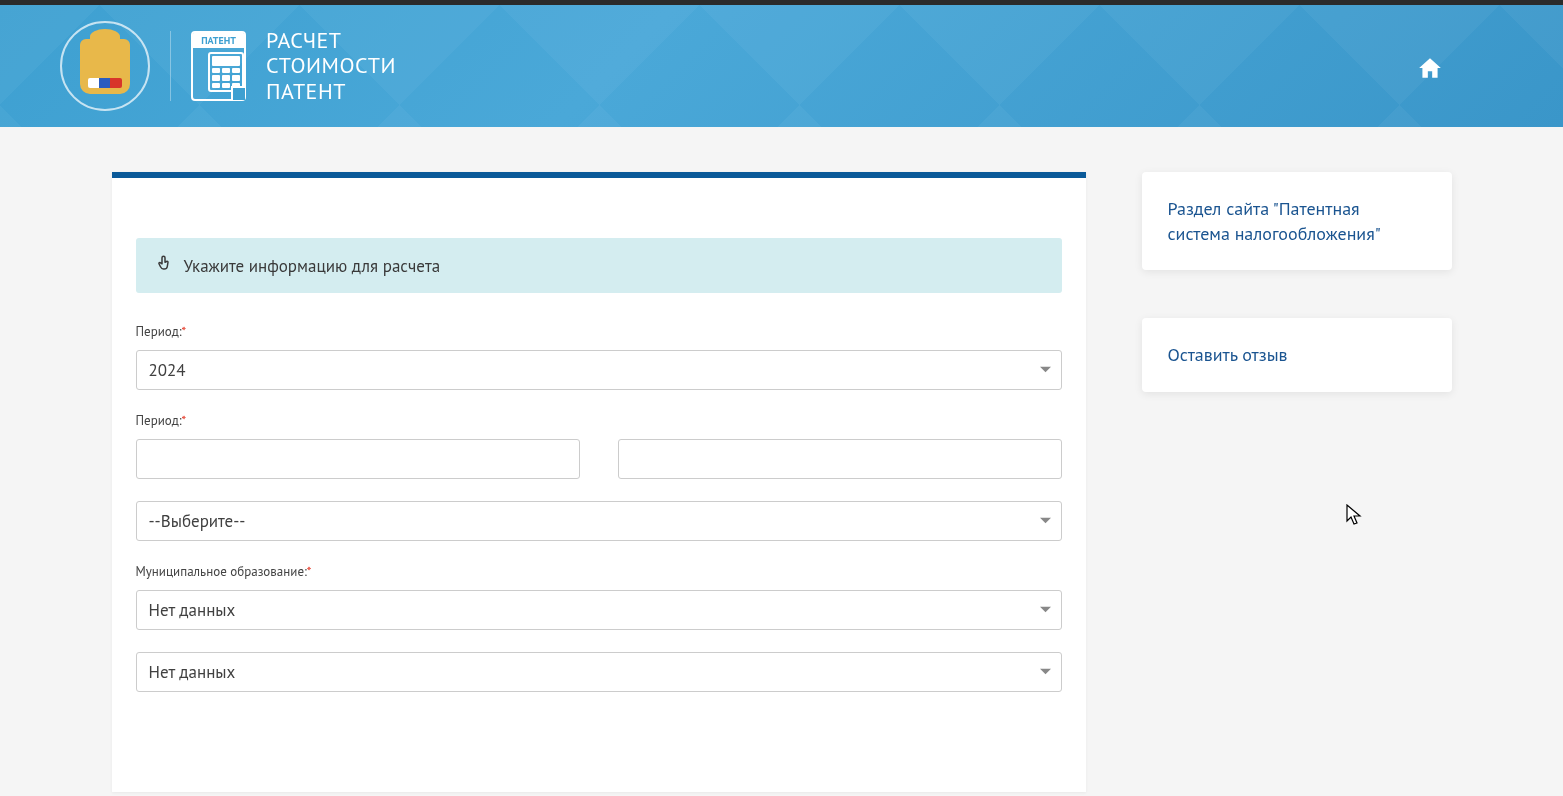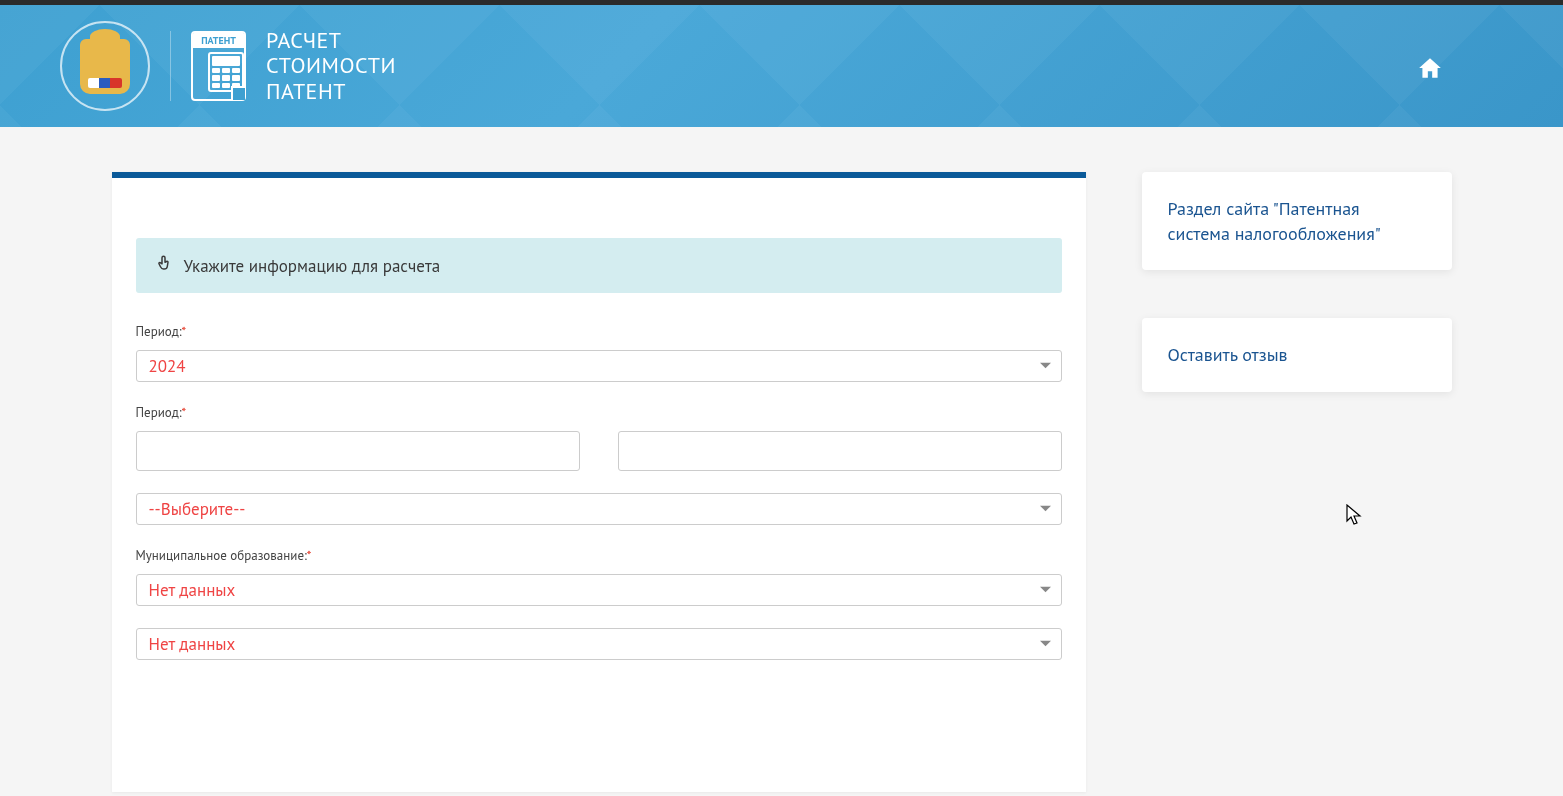--- a/index.html
+++ b/index.html
@@ -167,27 +167,27 @@
 .form-row { margin-bottom: 22px; }
 .form-label {
   font-size: 13px;
   color: #444;
   margin-bottom: 10px;
   display: block;
 }
 .req { color: #e74c3c; }
 .select {
   width: 100%;
-  height: 32px;
+  height: 40px;
   background: #fff;
   border: 1px solid #ccc;
   border-radius: 3px;
   padding: 0 36px 0 12px;
   font-size: 17px;
-  color: #ef4444;
+  color: #404040;
   position: relative;
   display: flex;
   align-items: center;
   cursor: pointer;
 }
 .select .caret {
   position: absolute;
   right: 10px;
   top: 50%;
   transform: translateY(-50%);

